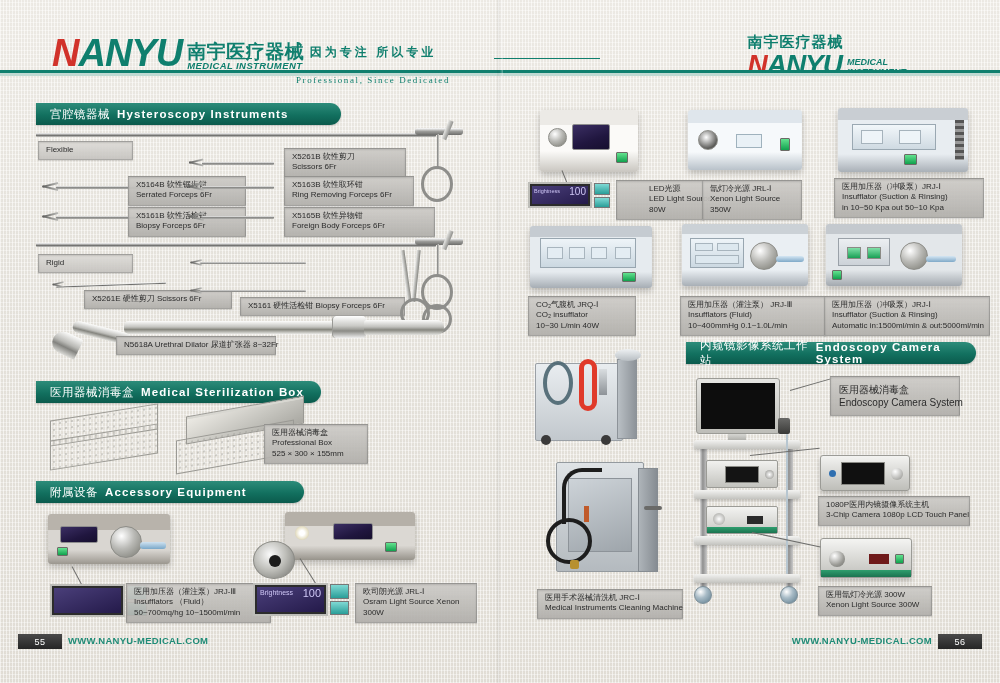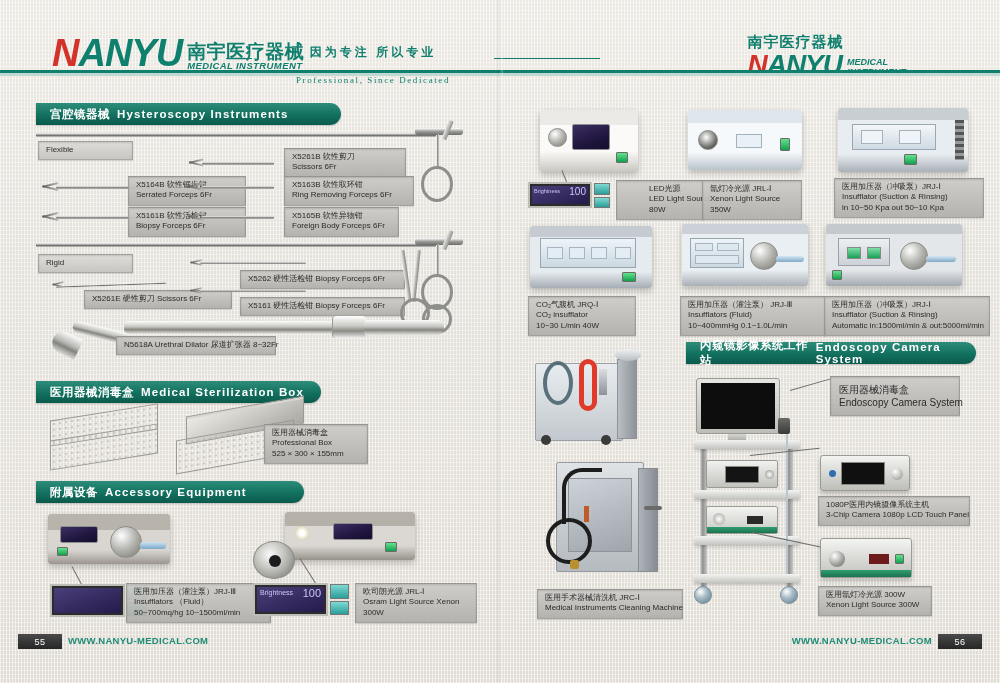--- a/index.html
+++ b/index.html
@@ -48,21 +48,21 @@
   .lr-word { font-weight:bold; font-style:italic; font-size:28px; letter-spacing:-1px; line-height:.9; }
   .lr-word .r { color:#d1322a; } .lr-word .g { color:#0f7f6e; }
   .lr-en { font-size:9px; font-weight:bold; font-style:italic; color:#0f7f6e; line-height:1.15; }
   
   .banner {
     position:absolute; height:22px; border-radius:0 11px 11px 0;
     background: linear-gradient(180deg,#2d8c7a 0%,#12705f 55%,#0b5a4c 100%);
     display:flex; align-items:center; padding-left:14px; color:#fff;
     box-shadow: 0 1px 2px rgba(0,0,0,.18);
   }
-  .banner .cn { font-size:11.5px; font-weight:bold; letter-spacing:.5px; }
+  .banner .cn { font-size:11.5px; font-weight:normal; letter-spacing:.5px; }
   .banner .en { font-size:11.5px; font-weight:bold; letter-spacing:1.1px; margin-left:7px; }
   
   .lab {
     position:absolute;
     background: linear-gradient(180deg, rgba(206,204,200,.95), rgba(176,174,170,.92));
     border:1px solid rgba(120,120,118,.5);
     padding:3px 6px 4px 7px;
     color:#2b2b2b; line-height:1.3;
     box-shadow: 0 1px 2px rgba(0,0,0,.13) inset, 0 1px 1px rgba(0,0,0,.1);
   }
@@ -196,21 +196,21 @@
 
   <div class="jaw" style="left:188px; top:182px;"></div>
   <div class="shaft" style="left:202px; top:186px; width:72px;"></div>
   <div class="lab" style="left:284px; top:176px; width:130px;">
     <div class="cnline">X5163B 软性取环钳</div>
     <div>Ring Removing Forceps 6Fr</div>
   </div>
 
   <div class="jaw" style="left:188px; top:212px;"></div>
   <div class="shaft" style="left:202px; top:216px; width:72px;"></div>
-  <div class="lab" style="left:284px; top:207px; width:115px;">
+  <div class="lab" style="left:284px; top:207px; width:151px;">
     <div class="cnline">X5165B 软性异物钳</div>
     <div>Foreign Body Forceps 6Fr</div>
   </div>
 
   <div class="shaft" style="left:36px; top:243px; width:400px; height:4px;"></div>
   <div style="position:absolute; left:415px; top:232px; width:60px; height:90px;">
     <div style="position:absolute; left:0; top:6px; width:48px; height:7px; background:linear-gradient(180deg,#fff,#9b9b98 50%,#6d6d6b); border-radius:3px;"></div>
     <div style="position:absolute; left:22px; top:12px; width:2px; height:32px; background:linear-gradient(90deg,#7a7a78,#d0d0cd);"></div>
     <div style="position:absolute; left:6px; top:42px; width:32px; height:36px; border:3px solid #8e8e8b; border-radius:50%;"></div>
     <div style="position:absolute; left:30px; top:-2px; width:5px; height:20px; background:linear-gradient(90deg,#e7e7e4,#8f8f8c); transform:rotate(22deg);"></div>
@@ -221,23 +221,20 @@
   </div>
 
   <div class="shaft" style="left:56px; top:284px; width:110px; height:2px; transform:rotate(-2deg);"></div>
   <div class="jaw" style="left:50px; top:280px; transform:scale(.7);"></div>
   <div class="lab" style="left:84px; top:290px; width:148px;">
     <div>X5261E 硬性剪刀 Scissors 6Fr</div>
   </div>
 
   <div class="shaft" style="left:200px; top:262px; width:106px; height:2px;"></div>
   <div class="jaw" style="left:188px; top:258px; transform:scale(.72);"></div>
-  <div class="lab" style="left:240px; top:270px; width:165px;">
-    <div>X5262 硬性活检钳 Biopsy Forceps 6Fr</div>
-  </div>
 
   <div class="shaft" style="left:200px; top:290px; width:106px; height:2px;"></div>
   <div class="jaw" style="left:188px; top:286px; transform:scale(.72);"></div>
   <div class="lab" style="left:240px; top:297px; width:165px;">
     <div>X5161 硬性活检钳 Biopsy Forceps 6Fr</div>
   </div>
 
   <div style="position:absolute; left:398px; top:250px; width:70px; height:110px;">
     <div style="position:absolute; left:6px; top:0; width:4px; height:52px; background:linear-gradient(90deg,#ececea,#84847f); transform:rotate(-8deg);"></div>
     <div style="position:absolute; left:16px; top:0; width:4px; height:52px; background:linear-gradient(90deg,#ececea,#84847f); transform:rotate(6deg);"></div>

